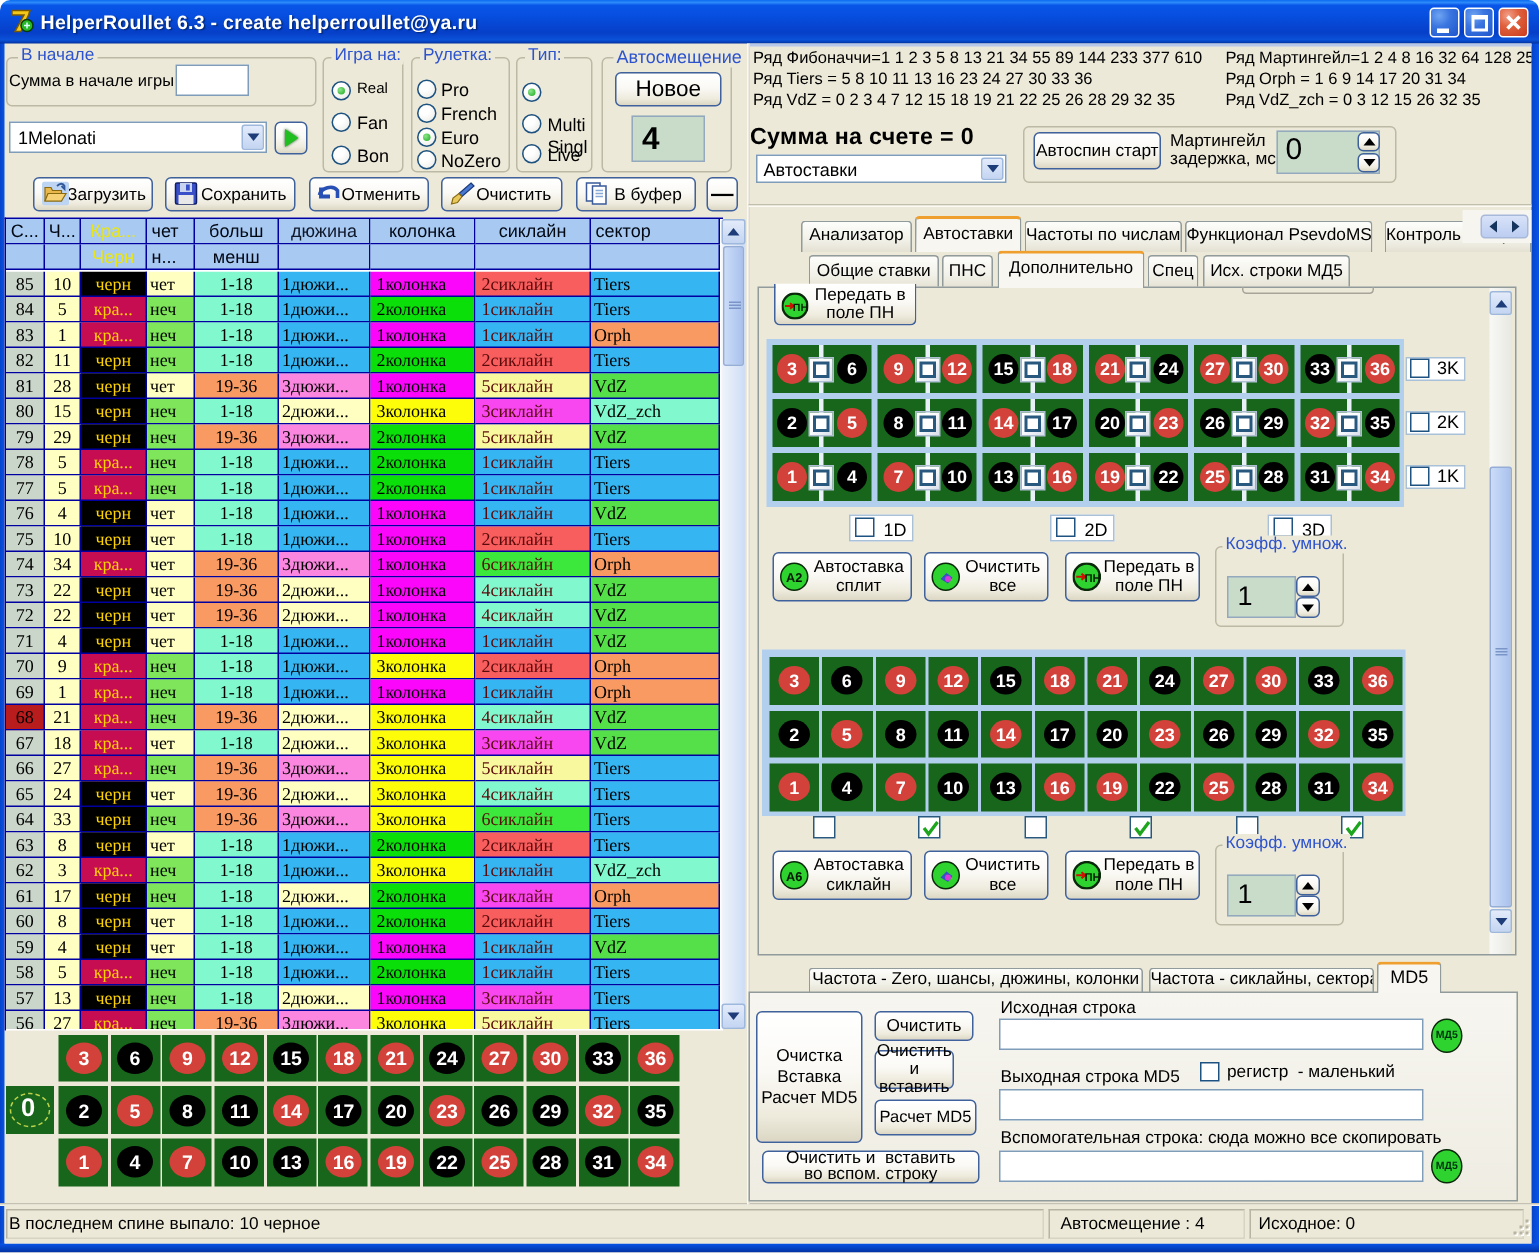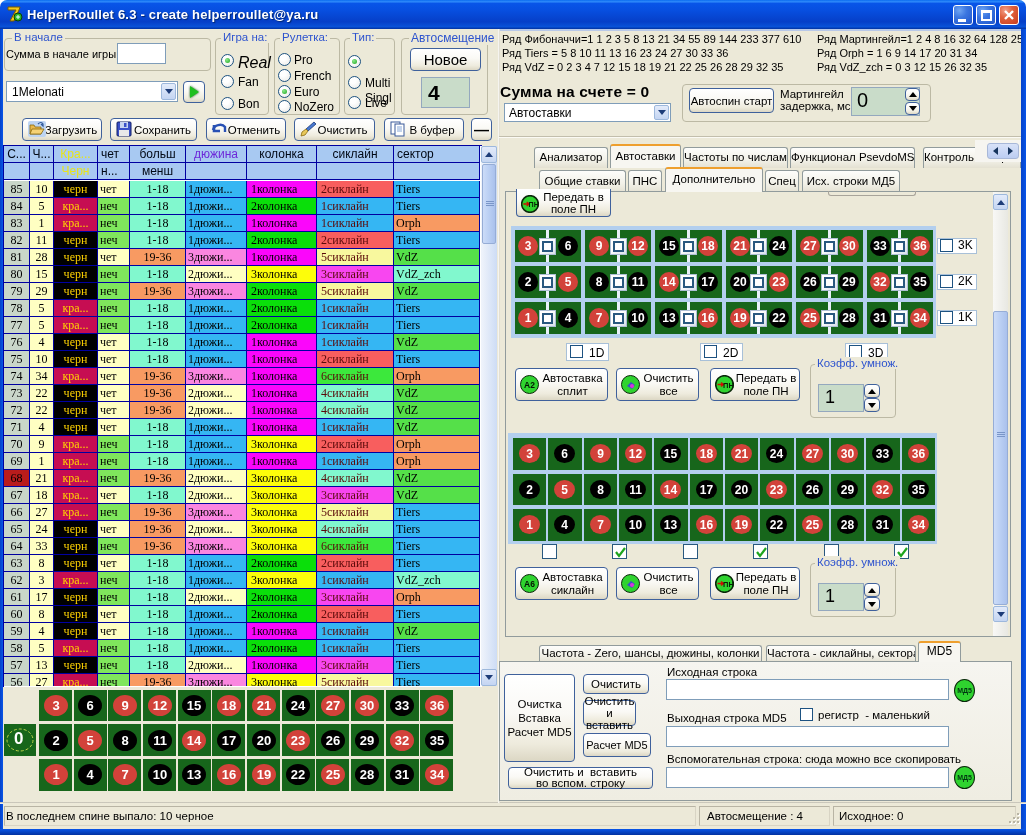--- a/index.html
+++ b/index.html
@@ -79,21 +79,21 @@
 <div class="lbl" style="left:12px;top:85px;font-size:12px;">1Melonati</div>
 <div class="sbtn" style="left:161px;top:83px;width:15px;height:17px;border-radius:2px;">
     <div class="arr" style="border-left:4px solid transparent;border-right:4px solid transparent;border-top:5px solid #1D3C78"></div>
   </div>
 <div class="btn" style="left:183px;top:81px;width:22px;height:22px;">
     <div class="arr" style="border-top:6px solid transparent;border-bottom:6px solid transparent;border-left:9px solid #1FBF1F;filter:drop-shadow(0 0 1px #0A500A)"></div>
   </div>
 <div class="gb" style="left:215px;top:38px;width:54px;height:77px;"></div>
 <div class="glab" style="left:221px;top:31px;">Игра на:</div>
 <div class="radio sel" style="left:221px;top:54px;"></div>
-<div class="lbl" style="left:238px;top:54px;font-size:16px;font-style:italic;">Real</div>
+<div class="lbl" style="left:238px;top:54px;font-size:10px;">Real</div>
 <div class="radio" style="left:221px;top:75px;"></div>
 <div class="lbl" style="left:238px;top:75px;font-size:12px;">Fan</div>
 <div class="radio" style="left:221px;top:97px;"></div>
 <div class="lbl" style="left:238px;top:97px;font-size:12px;">Bon</div>
 <div class="gb" style="left:274px;top:38px;width:66px;height:77px;"></div>
 <div class="glab" style="left:280px;top:31px;">Рулетка:</div>
 <div class="radio" style="left:278px;top:53px;"></div>
 <div class="lbl" style="left:294px;top:53px;font-size:12px;">Pro</div>
 <div class="radio" style="left:278px;top:69px;"></div>
 <div class="lbl" style="left:294px;top:69px;font-size:12px;">French</div>
@@ -158,21 +158,21 @@
 <path d="M7 6 H12 M7 8 H12 M7 10 H12" stroke="#88A8D8" stroke-width="1"></path>
 </svg>
 <div class="btn" style="left:471px;top:118px;width:21px;height:23px;font-weight:bold;font-size:15px;">—</div>
 <div class="abs" style="left:3px;top:145px;width:479px;height:542px;border-top:1px solid #0000A0;border-left:1px solid #0000A0;background:#fff;overflow:hidden;"></div>
 <div class="abs" style="left:4px;top:146px;width:477px;height:17px;display:flex;">
     <div class="hc" style="width:26px;text-align:center;color:#000814;font-size:12px;">С...</div>
     <div class="hc" style="width:24px;text-align:center;color:#000814;font-size:12px;">Ч...</div>
     <div class="hc" style="width:44px;text-align:center;color:#E8E51A;font-size:12px;">Кра...</div>
     <div class="hc" style="width:32px;text-align:left;padding-left:3px;color:#000814;font-size:12px;">чет</div>
     <div class="hc" style="width:56px;text-align:center;color:#000814;font-size:12px;">больш</div>
-    <div class="hc" style="width:61px;text-align:center;color:#6d28d9;font-size:12px;">дюжина</div>
+    <div class="hc" style="width:61px;text-align:center;color:#0f172a;font-size:12px;">дюжина</div>
     <div class="hc" style="width:70px;text-align:center;color:#000814;font-size:12px;">колонка</div>
     <div class="hc" style="width:77px;text-align:center;color:#000814;font-size:12px;">сиклайн</div>
     <div class="hc" style="width:86px;text-align:left;padding-left:3px;color:#000814;font-size:12px;">сектор</div>
   </div>
 <div class="abs" style="left:4px;top:163px;width:477px;height:17px;display:flex;">
     <div class="hc" style="width:26px;text-align:center;color:#000814;font-size:12px;"></div>
     <div class="hc" style="width:24px;text-align:center;color:#000814;font-size:12px;"></div>
     <div class="hc" style="width:44px;text-align:center;color:#E8E51A;font-size:12px;">Черн</div>
     <div class="hc" style="width:32px;text-align:left;padding-left:3px;color:#000814;font-size:12px;">н...</div>
     <div class="hc" style="width:56px;text-align:center;color:#000814;font-size:12px;">менш</div>

